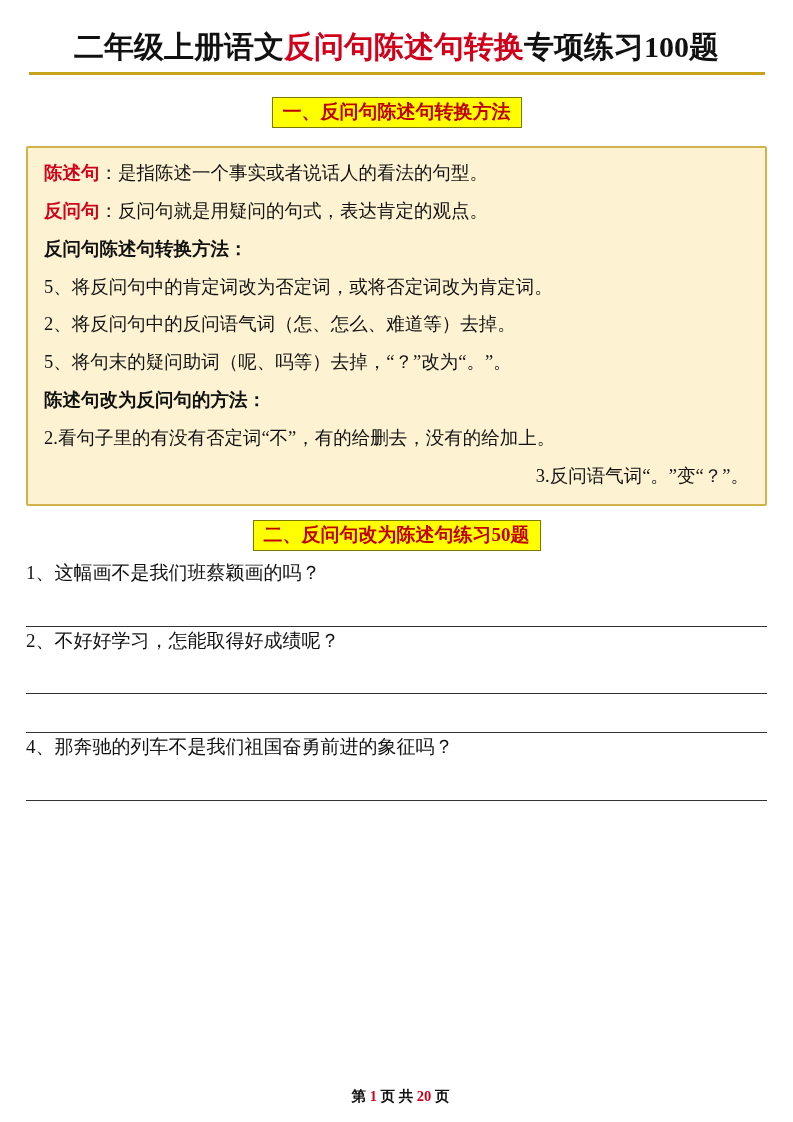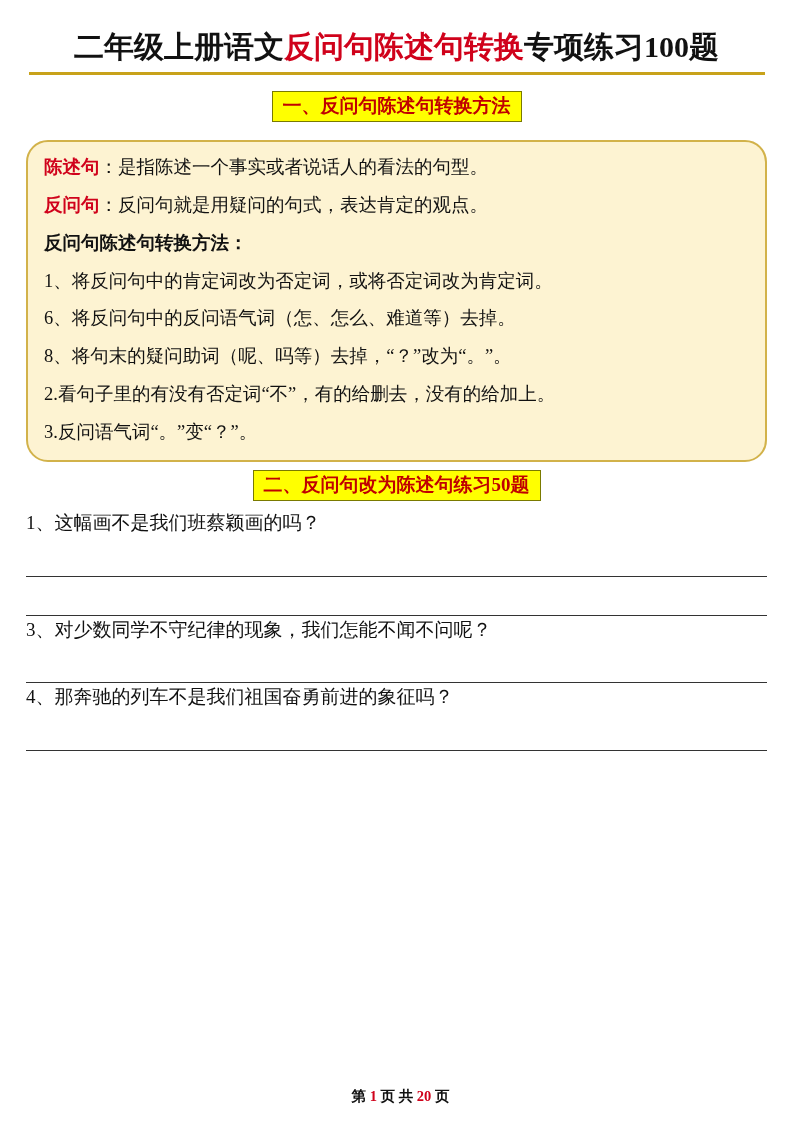--- a/index.html
+++ b/index.html
@@ -41,49 +41,49 @@
   .title-rule {
     margin: 6px auto 0 auto;
     width: 736px;
     height: 3px;
     background: #c8a21a;
   }
 
   
   .section-head {
     text-align: center;
-    margin-top: 8px;
+    margin-top: 14px;
     margin-bottom: 8px;
   }
   .section-head span {
     display: inline-block;
     background: #ffff00;
     border: 1px solid #7a7a00;
     color: #c00000;
     font-weight: bold;
     font-size: 19px;
     padding: 2px 10px 3px 10px;
     line-height: 1.3;
   }
 
   
   .method-box {
     border: 2px solid #d2b24a;
-    border-radius: 22px;
+    border-radius: 2px;
     background: #fdf3d2;
     padding: 12px 16px 14px 16px;
     margin-top: 18px;
   }
   .method-box p {
     margin: 0 0 11px 0;
     font-size: 18.5px;
     line-height: 1.45;
     color: #111111;
   }
-  .method-box p:last-child { margin-bottom: 0; }
+  .method-box p:last-child { margin-bottom: 0; text-align: right; }
   .lbl-red {
     color: #d0021b;
     font-weight: bold;
   }
   .sub-red {
     color: #d0021b;
     font-weight: bold;
   }
 
   
@@ -132,38 +132,39 @@
   </div>
 
   <div class="method-box">
     <p>
       <span class="lbl-red">陈述句</span><span>：是指陈述一个事实或者说话人的看法的句型。</span>
     </p>
     <p>
       <span class="lbl-red">反问句</span><span>：反问句就是用疑问的句式，表达肯定的观点。</span>
     </p>
     <p class="sub-red">反问句陈述句转换方法：</p>
-    <p>1、将反问句中的肯定词改为否定词，或将否定词改为肯定词。</p>
-    <p>6、将反问句中的反问语气词（怎、怎么、难道等）去掉。</p>
-    <p>8、将句末的疑问助词（呢、吗等）去掉，“？”改为“。”。</p>
+    <p>5、将反问句中的肯定词改为否定词，或将否定词改为肯定词。</p>
+    <p>2、将反问句中的反问语气词（怎、怎么、难道等）去掉。</p>
+    <p>5、将句末的疑问助词（呢、吗等）去掉，“？”改为“。”。</p>
+    <p class="sub-red">陈述句改为反问句的方法：</p>
     <p>2.看句子里的有没有否定词“不”，有的给删去，没有的给加上。</p>
     <p>3.反问语气词“。”变“？”。</p>
   </div>
 
   <div class="section-head">
     <span>二、反问句改为陈述句练习50题</span>
   </div>
 
   <div class="practice">
     <div class="q-item">1、这幅画不是我们班蔡颖画的吗？</div>
     <div class="answer-rule"></div>
 
+    <div class="q-item">2、不好好学习，怎能取得好成绩呢？</div>
     <div class="answer-rule"></div>
 
-    <div class="q-item">3、对少数同学不守纪律的现象，我们怎能不闻不问呢？</div>
     <div class="answer-rule"></div>
 
     <div class="q-item">4、那奔驰的列车不是我们祖国奋勇前进的象征吗？</div>
     <div class="answer-rule"></div>
   </div>
 
   <div class="footer">
     <span>第</span>
     <span class="num">1</span>
     <span>页 共</span>

